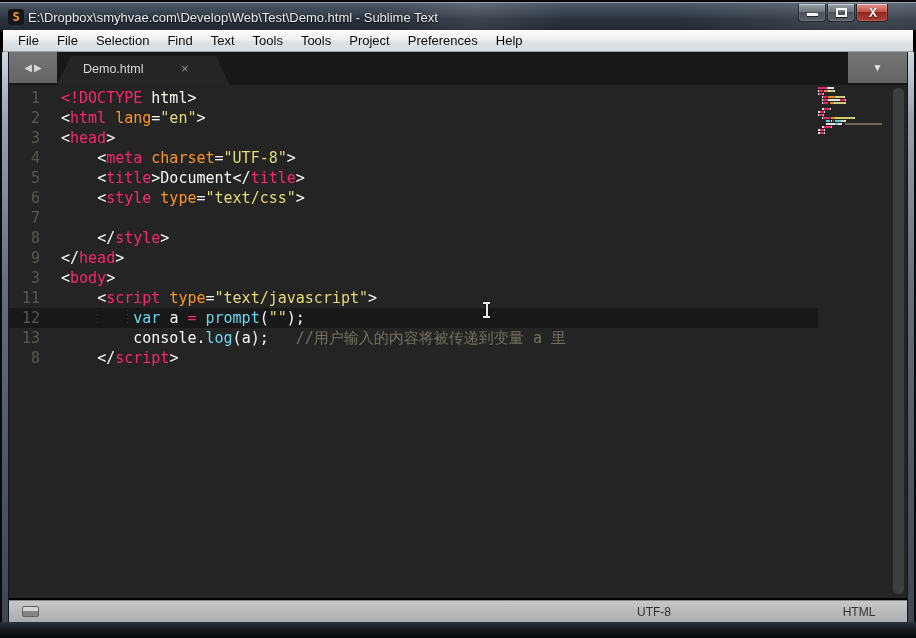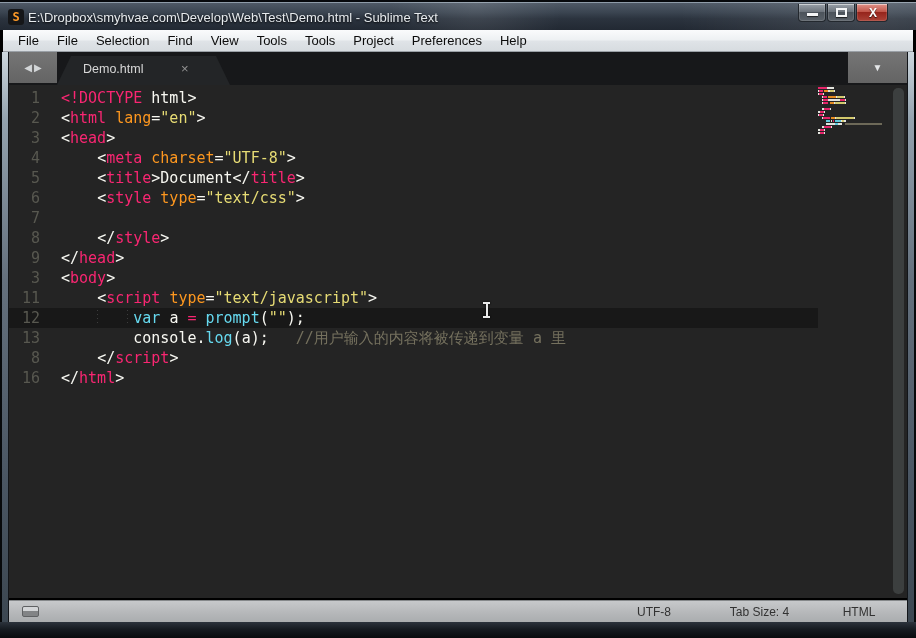--- a/index.html
+++ b/index.html
@@ -118,21 +118,21 @@
           <span class="glyph-close">X</span>
         </div>
     </div>
   </div>
 
   <div class="menubar">
     <span class="menu-item">File</span>
     <span class="menu-item">File</span>
     <span class="menu-item">Selection</span>
     <span class="menu-item">Find</span>
-    <span class="menu-item">View</span>
+    <span class="menu-item">Text</span>
     <span class="menu-item">Tools</span>
     <span class="menu-item">Tools</span>
     <span class="menu-item">Project</span>
     <span class="menu-item">Preferences</span>
     <span class="menu-item">Help</span>
   </div>
 
   <div class="frame-left"></div>
   <div class="frame-right"></div>
   <div class="frame-bottom"></div>
@@ -204,24 +204,20 @@
           <span class="lnum">12</span>
           <span class="ltext"><span style="color: rgb(248, 248, 242);">        </span><span class="tok-i" style="color: rgb(102, 217, 239);">var</span><span style="color: rgb(248, 248, 242);"> </span><span style="color: rgb(248, 248, 242);">a</span><span style="color: rgb(248, 248, 242);"> </span><span style="color: rgb(249, 38, 114);">=</span><span style="color: rgb(248, 248, 242);"> </span><span style="color: rgb(102, 217, 239);">prompt</span><span style="color: rgb(248, 248, 242);">(</span><span style="color: rgb(230, 219, 116);">""</span><span style="color: rgb(248, 248, 242);">)</span><span style="color: rgb(248, 248, 242);">;</span></span>
         </div>
         <div class="code-line">
           <span class="lnum">13</span>
           <span class="ltext"><span style="color: rgb(248, 248, 242);">        </span><span style="color: rgb(248, 248, 242);">console</span><span style="color: rgb(248, 248, 242);">.</span><span style="color: rgb(102, 217, 239);">log</span><span style="color: rgb(248, 248, 242);">(</span><span style="color: rgb(248, 248, 242);">a</span><span style="color: rgb(248, 248, 242);">)</span><span style="color: rgb(248, 248, 242);">;</span><span style="color: rgb(248, 248, 242);">   </span><span class="tok-i" style="color: rgb(117, 113, 94);">//用户输入的内容将被传递到变量 a 里</span></span>
         </div>
         <div class="code-line">
           <span class="lnum">8</span>
           <span class="ltext"><span style="color: rgb(248, 248, 242);">    </span><span style="color: rgb(248, 248, 242);">&lt;/</span><span style="color: rgb(249, 38, 114);">script</span><span style="color: rgb(248, 248, 242);">&gt;</span></span>
-        </div>
-        <div class="code-line">
-          <span class="lnum">16</span>
-          <span class="ltext"><span style="color: rgb(248, 248, 242);">&lt;/</span><span style="color: rgb(249, 38, 114);">html</span><span style="color: rgb(248, 248, 242);">&gt;</span></span>
         </div>
       </div>
     <div class="minimap" id="minimap">
         <div class="mini-line"><span style="width: 9.45px; background: rgb(249, 38, 114);"></span><span style="width: 6.3px; background: rgb(248, 248, 242);"></span></div>
         <div class="mini-line"><span style="width: 1.05px; background: rgb(248, 248, 242);"></span><span style="width: 4.2px; background: rgb(249, 38, 114);"></span><span style="width: 1.05px; background: transparent;"></span><span style="width: 4.2px; background: rgb(253, 151, 31);"></span><span style="width: 1.05px; background: rgb(248, 248, 242);"></span><span style="width: 4.2px; background: rgb(230, 219, 116);"></span><span style="width: 1.05px; background: rgb(248, 248, 242);"></span></div>
         <div class="mini-line"><span style="width: 1.05px; background: rgb(248, 248, 242);"></span><span style="width: 4.2px; background: rgb(249, 38, 114);"></span><span style="width: 1.05px; background: rgb(248, 248, 242);"></span></div>
         <div class="mini-line"><span style="width: 4.2px; background: transparent;"></span><span style="width: 1.05px; background: rgb(248, 248, 242);"></span><span style="width: 4.2px; background: rgb(249, 38, 114);"></span><span style="width: 1.05px; background: transparent;"></span><span style="width: 7.35px; background: rgb(253, 151, 31);"></span><span style="width: 1.05px; background: rgb(248, 248, 242);"></span><span style="width: 7.35px; background: rgb(230, 219, 116);"></span><span style="width: 1.05px; background: rgb(248, 248, 242);"></span></div>
         <div class="mini-line"><span style="width: 4.2px; background: transparent;"></span><span style="width: 1.05px; background: rgb(248, 248, 242);"></span><span style="width: 5.25px; background: rgb(249, 38, 114);"></span><span style="width: 1.05px; background: rgb(248, 248, 242);"></span><span style="width: 8.4px; background: rgb(248, 248, 242);"></span><span style="width: 2.1px; background: rgb(248, 248, 242);"></span><span style="width: 5.25px; background: rgb(249, 38, 114);"></span><span style="width: 1.05px; background: rgb(248, 248, 242);"></span></div>
         <div class="mini-line"><span style="width: 4.2px; background: transparent;"></span><span style="width: 1.05px; background: rgb(248, 248, 242);"></span><span style="width: 5.25px; background: rgb(249, 38, 114);"></span><span style="width: 1.05px; background: transparent;"></span><span style="width: 4.2px; background: rgb(253, 151, 31);"></span><span style="width: 1.05px; background: rgb(248, 248, 242);"></span><span style="width: 10.5px; background: rgb(230, 219, 116);"></span><span style="width: 1.05px; background: rgb(248, 248, 242);"></span></div>
         <div class="mini-line"></div>
@@ -235,17 +231,16 @@
         <div class="mini-line"><span style="width: 2.1px; background: rgb(248, 248, 242);"></span><span style="width: 4.2px; background: rgb(249, 38, 114);"></span><span style="width: 1.05px; background: rgb(248, 248, 242);"></span></div>
         <div class="mini-line"><span style="width: 2.1px; background: rgb(248, 248, 242);"></span><span style="width: 4.2px; background: rgb(249, 38, 114);"></span><span style="width: 1.05px; background: rgb(248, 248, 242);"></span></div>
       </div>
     <div class="vscroll"></div>
     <div class="ibeam"></div>
   </div>
 
   <div class="statusbar">
     <div class="panel-icon"></div>
     <div class="status-item st-enc">UTF-8</div>
-    <div class="status-item st-tab">Tab Size: 4</div>
     <div class="status-item st-syn">HTML</div>
   </div>
 
 </div>
 
 </body></html>

